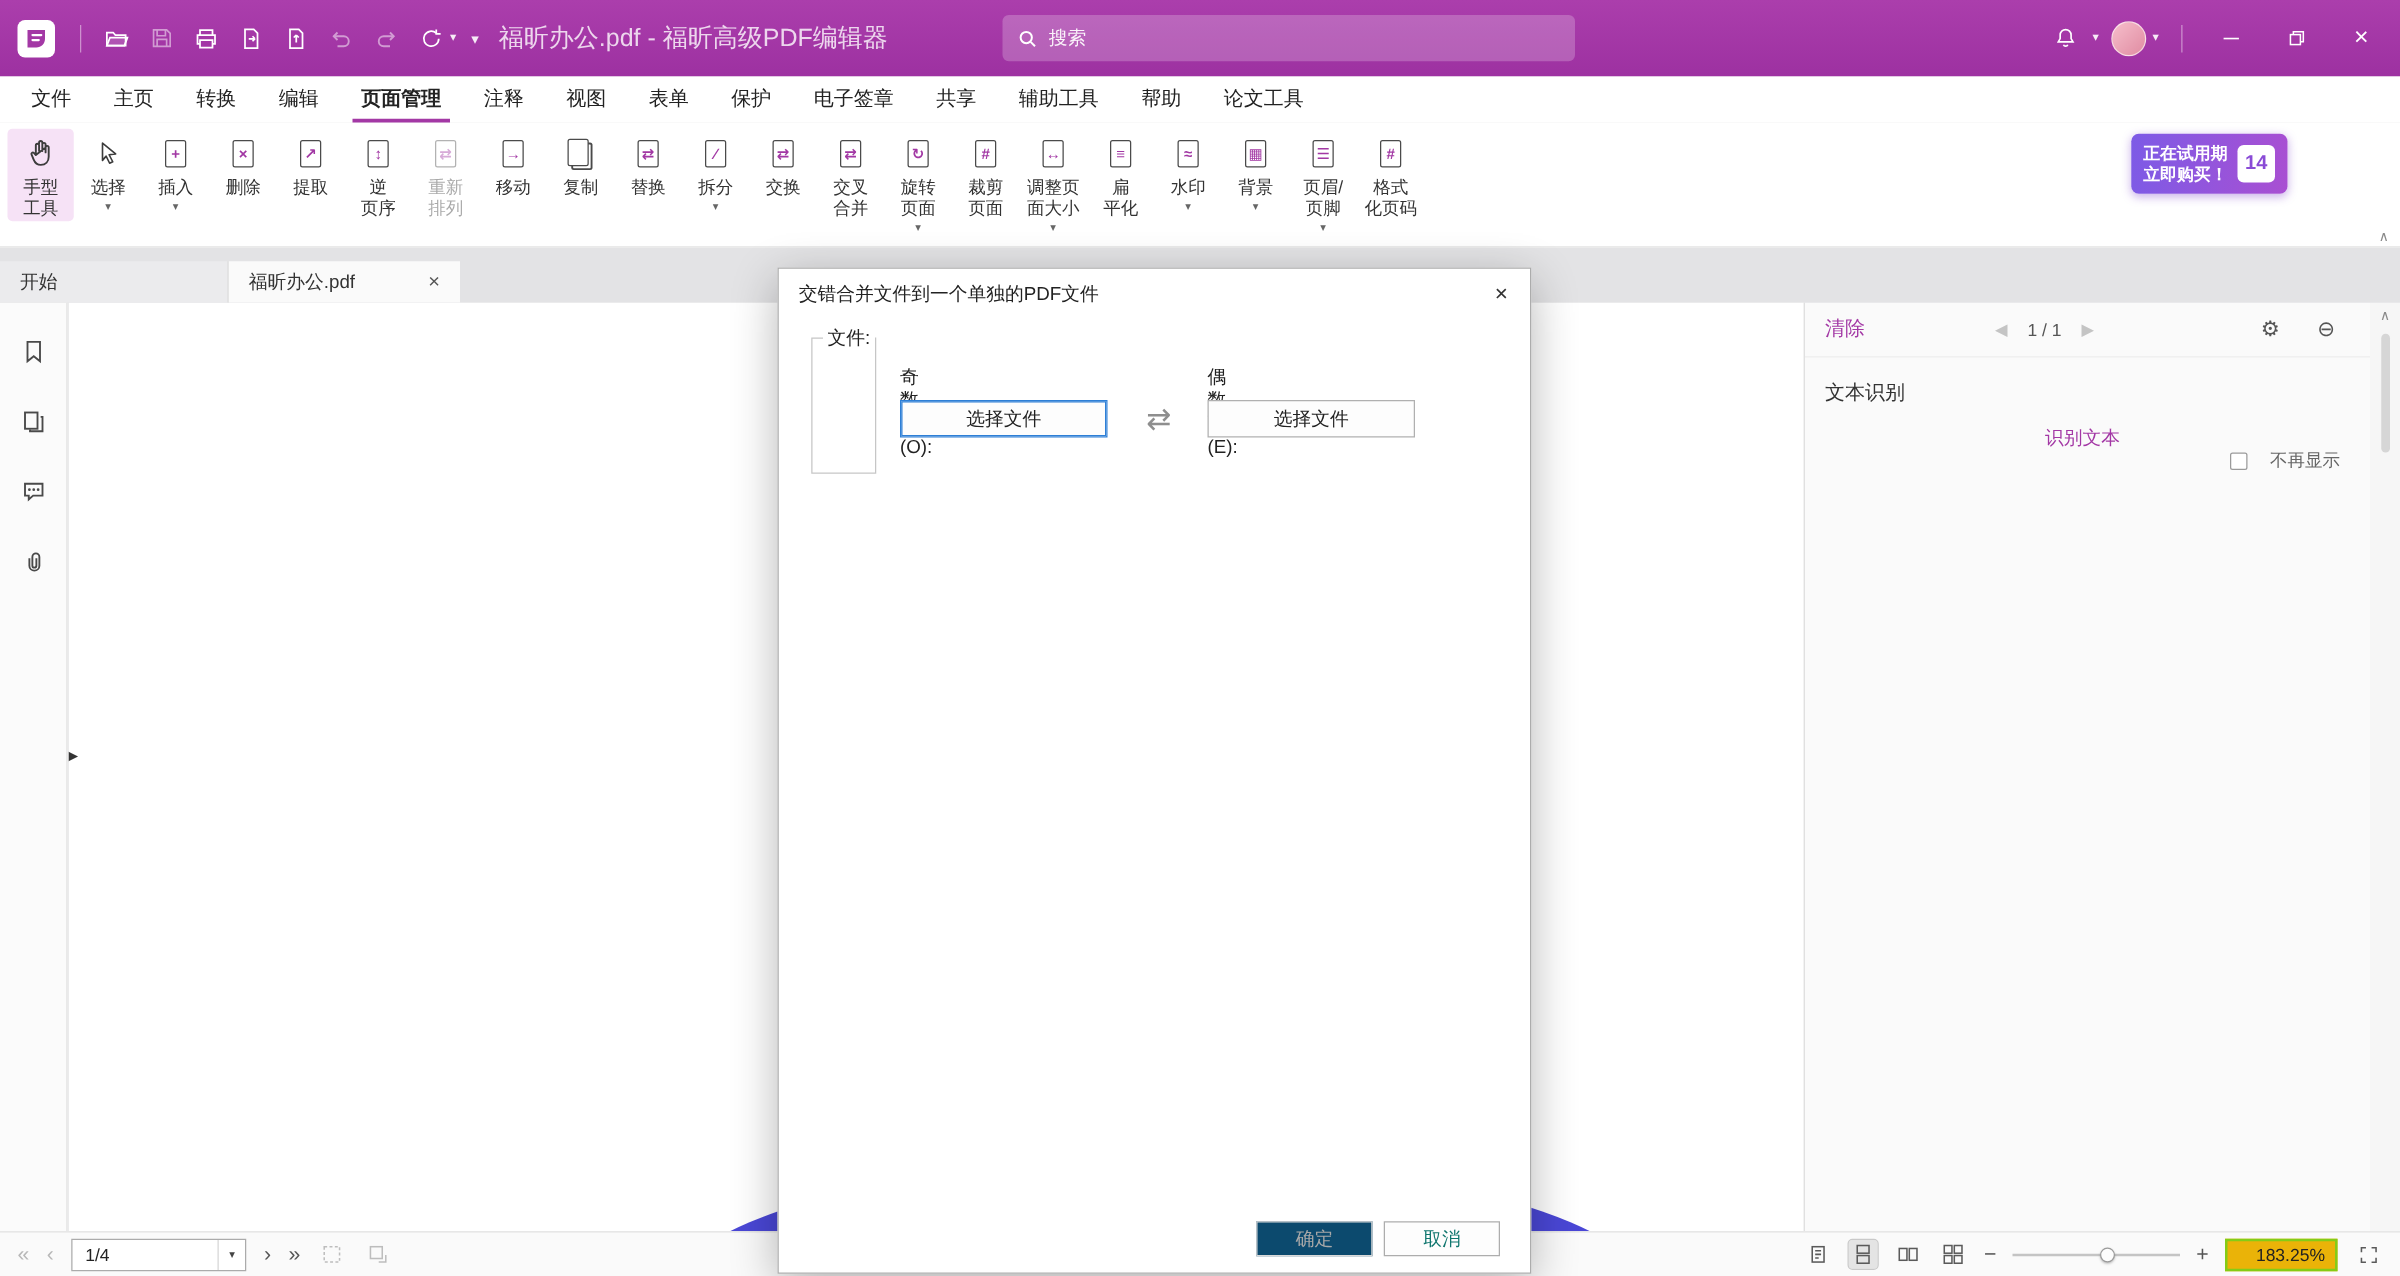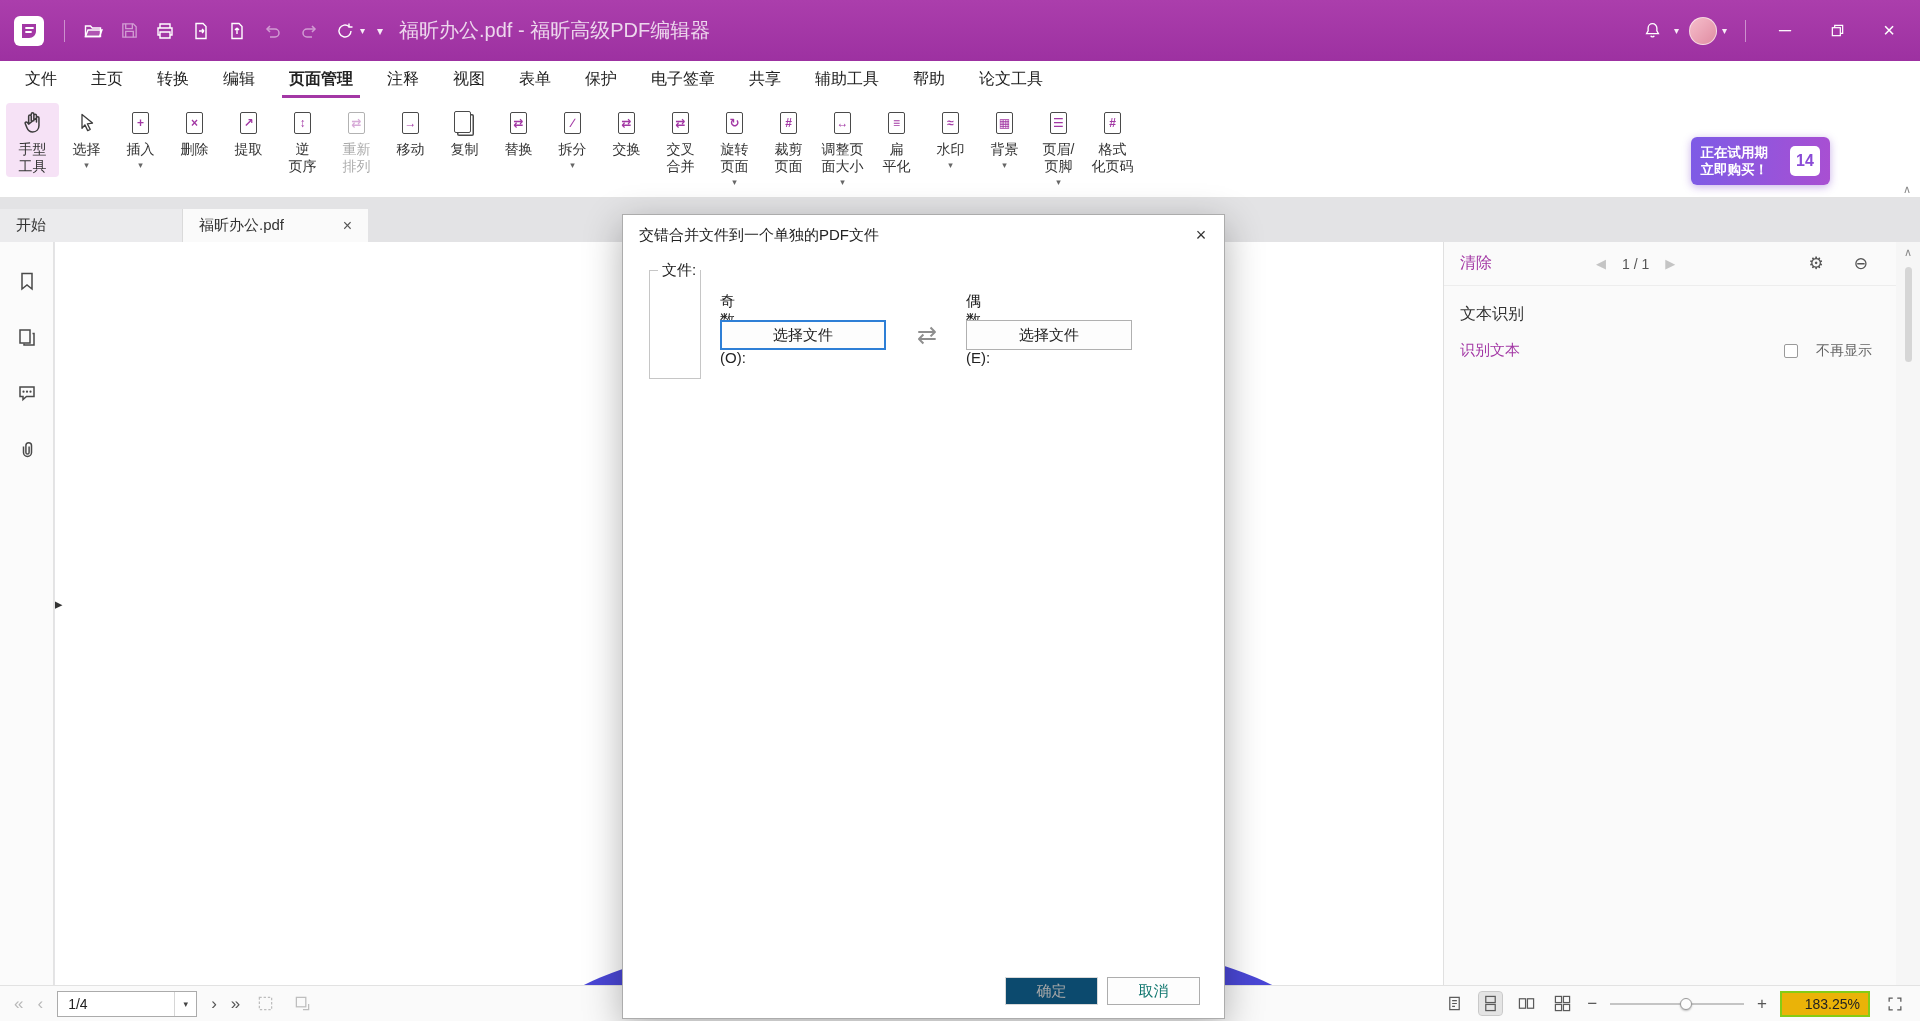--- a/index.html
+++ b/index.html
@@ -44,21 +44,21 @@
   .rlabel { line-height:17px; white-space:nowrap; }
   .rarrow { font-size:9px; color:#666; line-height:10px; margin-top:2px; }
   .rbtn.active { background:#F6E2F6; }
   .rbtn.disabled { opacity:.42; cursor:default; }
   .pg { position:relative; display:inline-block; width:17px; height:22px; border:1.5px solid #4a4a4a; border-radius:2px; background:#fff; }
   .pg .acc { position:absolute; inset:0; display:flex; align-items:center; justify-content:center;
     font-size:12px; font-weight:bold; color:#A238A4; font-style:normal; }
   .pg.copy { box-shadow:3px 3px 0 -1.5px #fff, 3px 3px 0 0 #4a4a4a; margin-right:4px; margin-bottom:3px; }
   .trial { position:absolute; right:90px; top:9px; height:48px; border-radius:6px;
     background:linear-gradient(95deg,#7D5BE6,#A94FD2); display:flex; align-items:center; padding:0 10px;
-    gap:22px; box-shadow:0 2px 8px rgba(120,60,200,.4); cursor:pointer;margin-top:30px; }
+    gap:8px; box-shadow:0 2px 8px rgba(120,60,200,.4); cursor:pointer; }
   .trial-lines { color:#fff; font-size:13.5px; font-weight:bold; line-height:17px; }
   .trial-days { width:30px; height:30px; background:#fff; border-radius:5px; color:#8A4BD6;
     font-weight:bold; font-size:16px; display:flex; align-items:center; justify-content:center; }
   .ribbon-collapse { position:absolute; right:9px; bottom:1px; color:#8A8A8A; font-size:11px; cursor:pointer; }
 
   
   .tabbar { position:absolute; top:198px; left:0; right:0; height:44px; background:#E3E3E5;
     display:flex; align-items:flex-end; z-index:27; }
   .tab { height:33px; display:flex; align-items:center; padding:0 16px; font-size:15px; color:#333; cursor:pointer; }
   .tab.start { width:183px; background:#EBEBED; border-right:1px solid #DADADA; }
@@ -81,21 +81,21 @@
   .rp-header { height:44px; display:flex; align-items:center; padding:0 28px 0 16px; border-bottom:1px solid #EDEDED; }
   .rp-clear { color:#A338A5; font-size:16px; cursor:pointer; }
   .rp-nav { display:flex; align-items:center; gap:16px; margin-left:104px; }
   .rp-arrow { color:#C4C4C4; font-size:13px; cursor:pointer; }
   .rp-page { color:#555; font-size:14px; }
   .rp-gear { margin-left:auto; color:#555; font-size:17px; cursor:pointer; }
   .rp-min { margin-left:30px; color:#555; font-size:17px; cursor:pointer; }
   .rp-body { padding:18px 24px 0 16px; }
   .rp-title { font-size:16px; color:#333; margin-bottom:10px; }
   .rp-msg { font-size:15px; color:#555; line-height:1.65; }
-  .rp-actions { display:flex; align-items:center; margin-top:16px; }
+  .rp-actions { display:flex; align-items:center; margin-top:16px;flex-direction:column; }
   .rp-link { color:#A338A5; font-size:15px; cursor:pointer; }
   .rp-dontshow { margin-left:auto; display:flex; align-items:center; gap:18px; color:#666; font-size:14px; cursor:pointer; }
   .cb { width:14px; height:14px; border:1px solid #9A9A9A; background:#fff; border-radius:2px; }
 
   
   .vscroll { position:absolute; right:0; width:24px; top:242px; bottom:36px; background:#F6F6F6; z-index:10;
     display:flex; flex-direction:column; align-items:center; padding-top:4px; }
   .vs-arrow { color:#8A8A8A; font-size:11px; cursor:pointer; }
   .vs-thumb { margin-top:8px; width:7px; height:95px; border-radius:4px; background:#D6D6D6; cursor:pointer; }
 
@@ -204,20 +204,27 @@
     <div class="tb-btn">
       <svg width="20" height="20" viewBox="0 0 20 20" fill="none" stroke="#fff" stroke-width="1.4">
           <path d="M16 10a6 6 0 1 1-2-4.5"></path>
           <path d="M14 2.5v3.5h3.5"></path>
         </svg>
     </div>
     <span class="tb-caret">▾</span>
     <span class="tb-caret" style="margin-left:8px;font-size:12px;">▾</span>
     <div class="app-title">福昕办公.pdf - 福昕高级PDF编辑器</div>
 
+    <div class="search">
+      <svg width="16" height="16" viewBox="0 0 16 16" fill="none" stroke="#fff" stroke-width="1.6">
+          <circle cx="7" cy="7" r="4.5"></circle>
+          <path d="M10.5 10.5L14 14"></path>
+        </svg>
+      <input placeholder="搜索" style="">
+    </div>
 
     <div class="tb-right">
       <div class="tb-btn">
         <svg width="19" height="19" viewBox="0 0 20 20" fill="none" stroke="#fff" stroke-width="1.4">
             <path d="M10 2.8a4.6 4.6 0 0 1 4.6 4.6v3l1.6 2.8H3.8l1.6-2.8v-3A4.6 4.6 0 0 1 10 2.8z"></path>
             <path d="M8.2 15.5a1.9 1.9 0 0 0 3.6 0"></path>
           </svg>
       </div>
       <span class="tb-caret">▾</span>
       <div class="avatar"></div>

